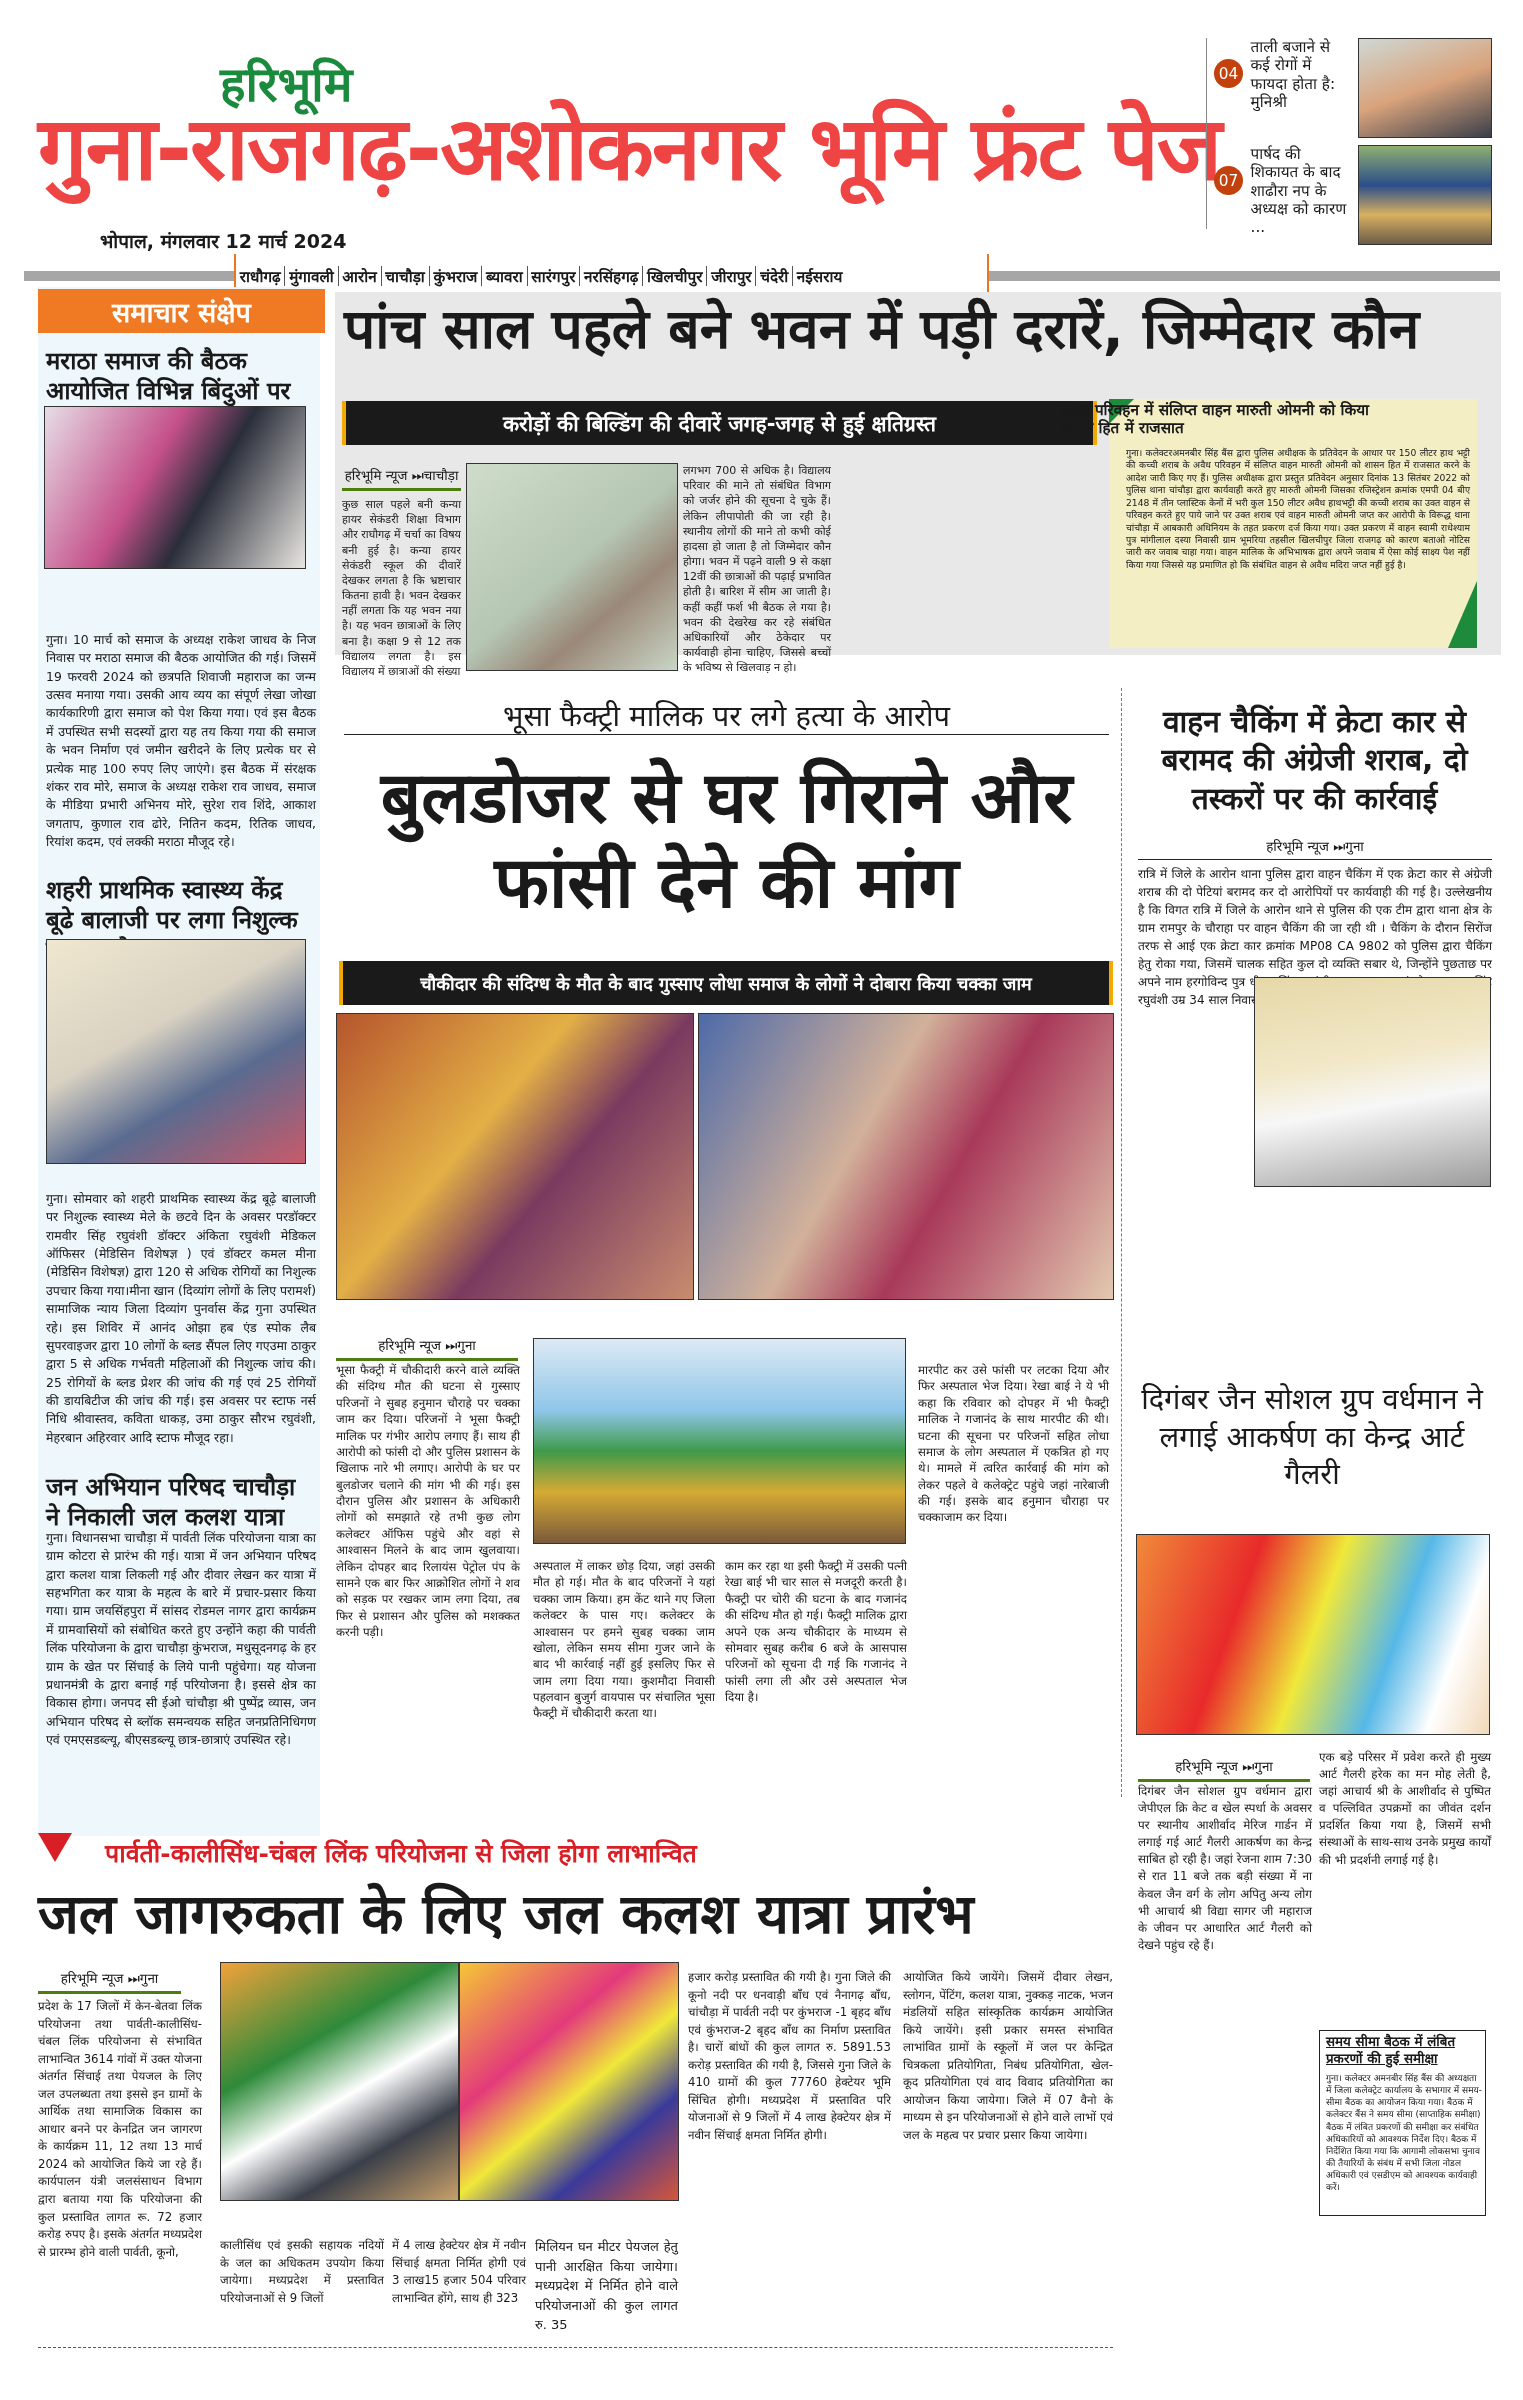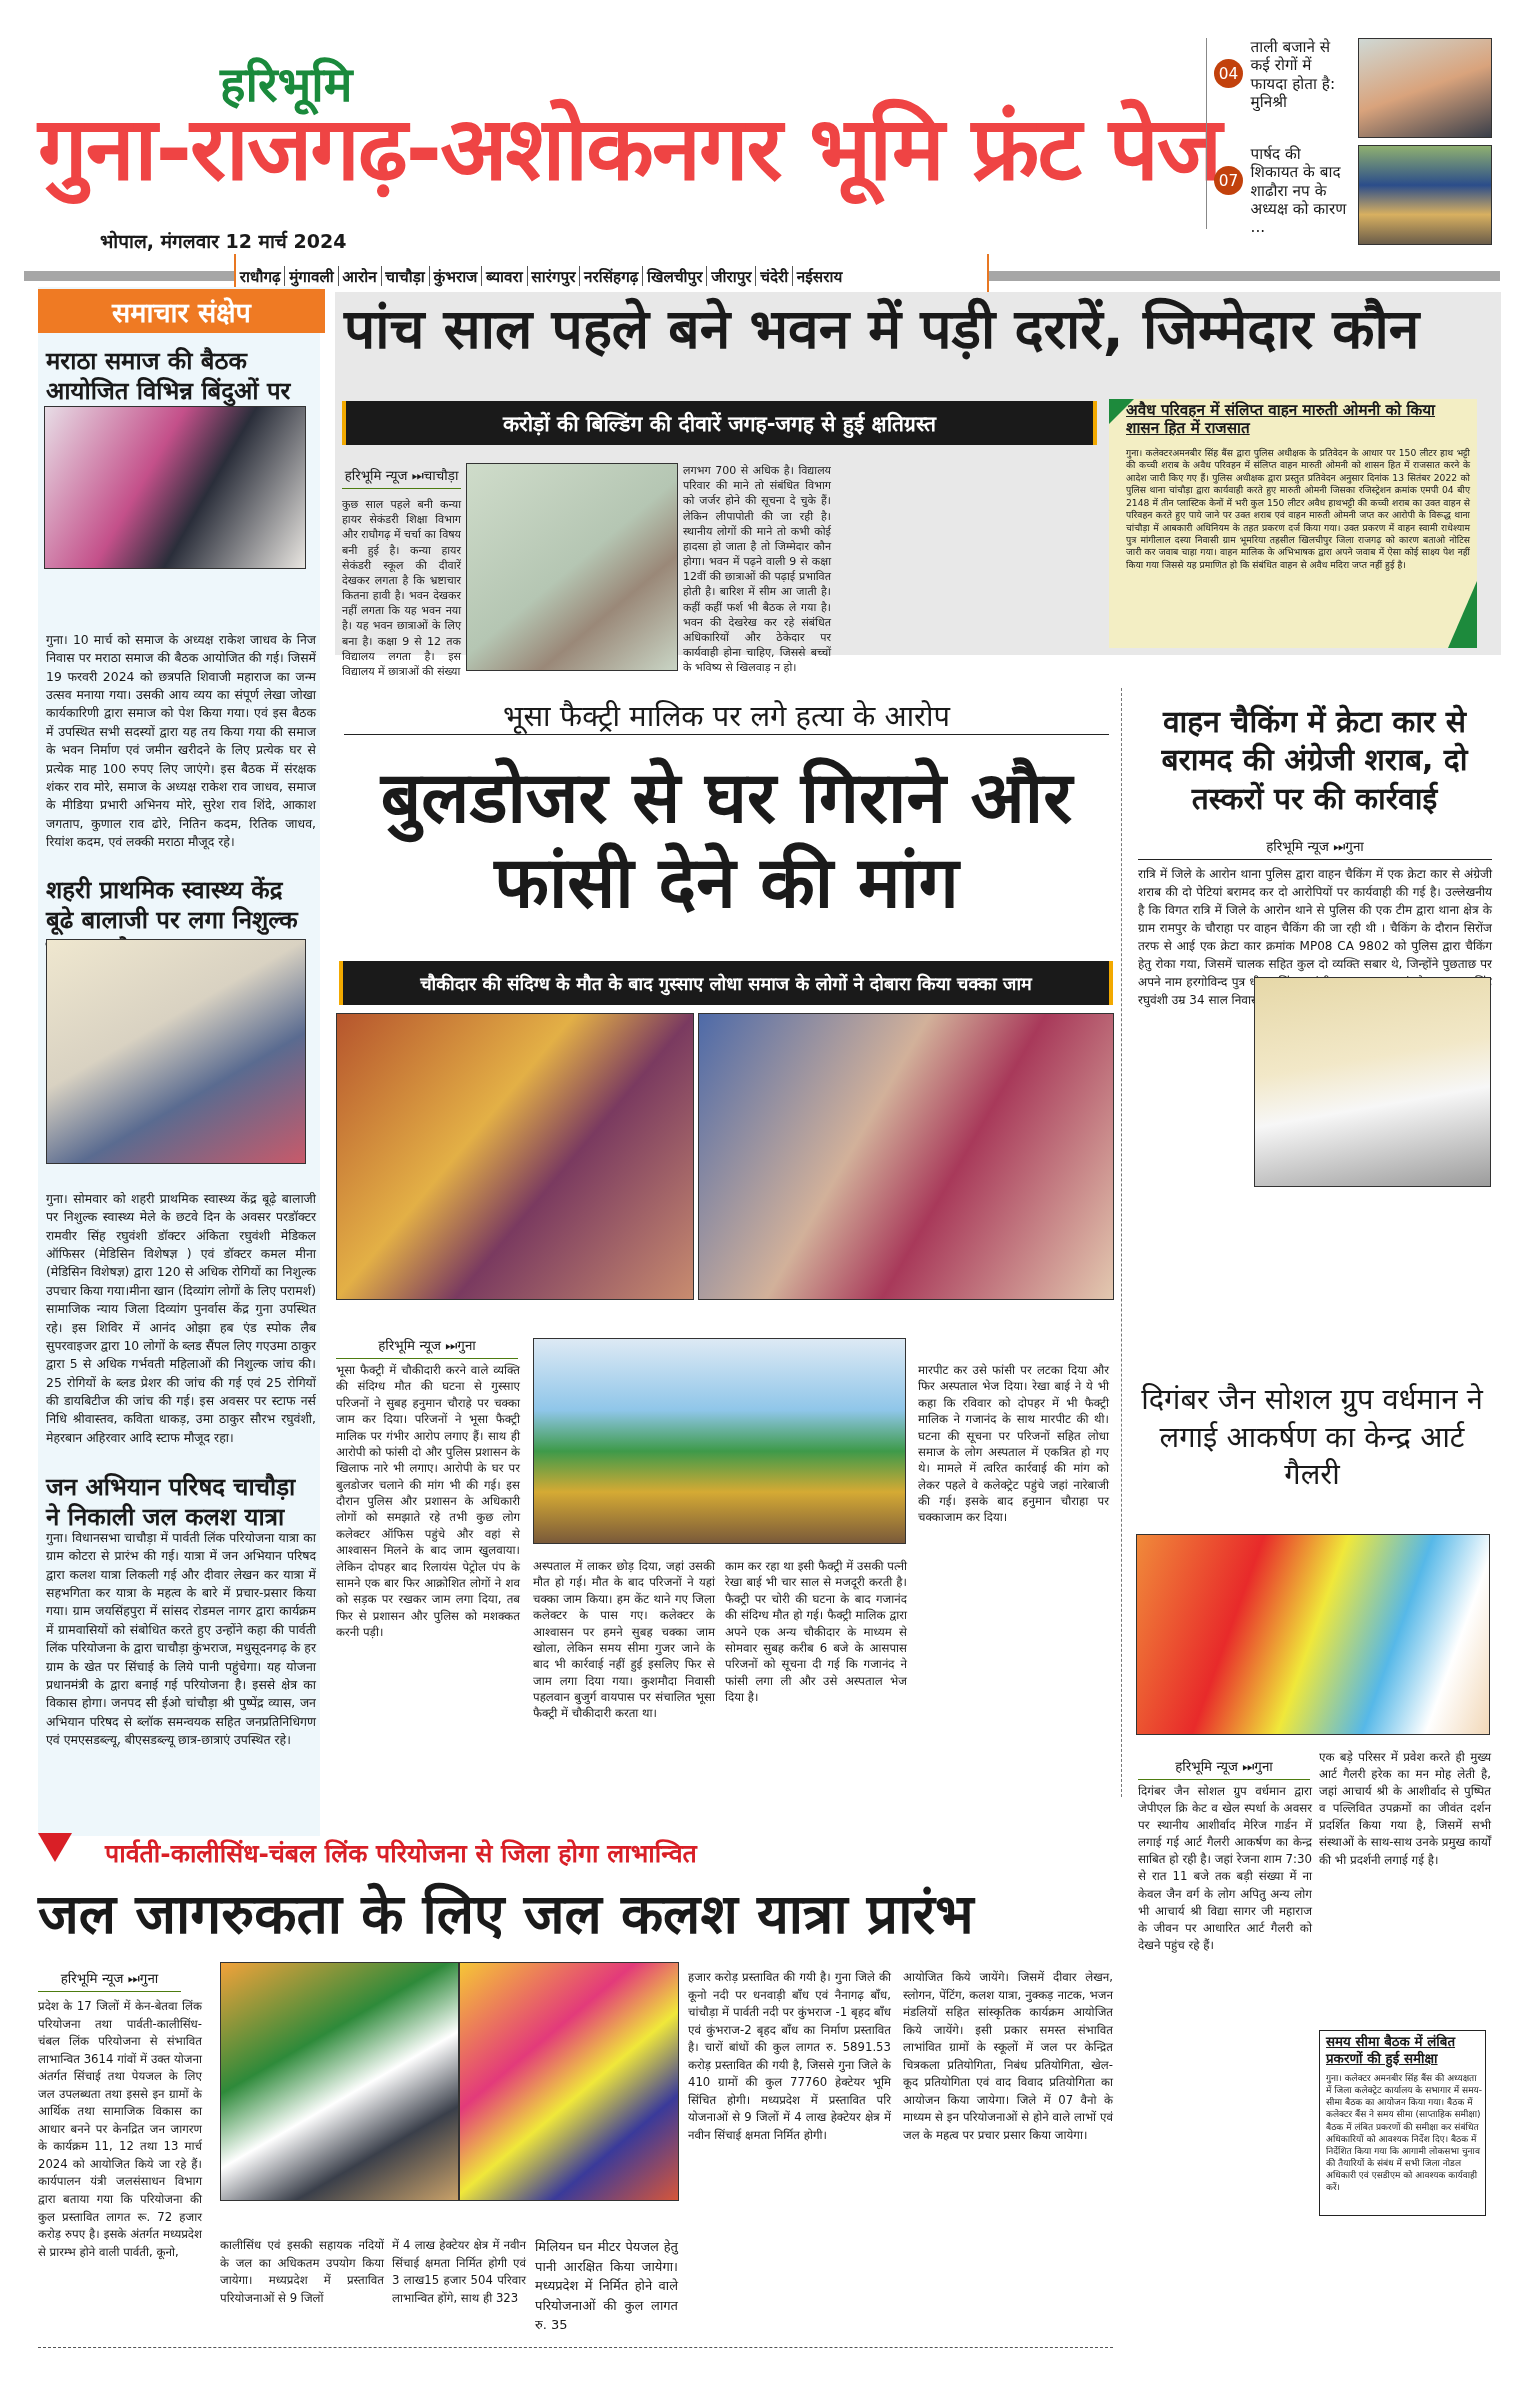--- a/index.html
+++ b/index.html
@@ -19,21 +19,21 @@
 .teaser .ph{width:134px;height:100px}
 .teaser-rule{left:1206px;top:38px;width:3.8px;height:191px;border-left:1.9px solid #888}
 .brief{left:38px;top:287px;width:282px;height:1549px;background:#eef7fb}
 .brief-hdr{left:38px;top:289px;width:287px;height:44px;background:#ef7a23;color:#fff;font-size:27px;font-weight:bold;display:flex;align-items:center;justify-content:center}
 .hd{font-weight:bold;font-size:24px;line-height:1.25}
 .body{font-size:12.4px;line-height:1.48;text-align:justify}
 .photo{background:linear-gradient(135deg,#c9b9a2,#8d7a68 60%,#d8cfc3);border:1px solid #333}
 .lead{left:335px;top:292px;width:1166px;height:363px;background:#e8e8e8}
 .lead-h{left:344px;top:296px;width:1147px;font-size:55px;font-weight:bold;white-space:nowrap;line-height:1.2}
 .blackbar{background:#1a1a1a;color:#fff;font-weight:bold;display:flex;align-items:center;justify-content:center;border-left:4.8px solid #f2a900;border-right:4.8px solid #f2a900}
-.byline{font-size:13.4px;text-align:center;border-bottom:1px solid #4d7c0f;padding-bottom:3.8px}
+.byline{font-size:13.4px;text-align:center;border-bottom:3px solid #4d7c0f;padding-bottom:3.8px}
 .sidebox{left:1109px;top:399px;width:368px;height:249px;background:#f3eec4}
 .sidebox .tri{position:absolute;left:0;top:0;width:0;height:0;border-top:25px solid #1d8a3c;border-right:25px solid transparent}
 .sidebox .tri2{position:absolute;right:0;bottom:0;width:0;height:0;border-bottom:67px solid #1d8a3c;border-left:29px solid transparent}
 .big2{left:344px;top:755px;width:765px;font-size:71px;font-weight:bold;text-align:center;line-height:1.2}
 .sub2{left:344px;top:695px;width:765px;font-size:29px;text-align:center;border-bottom:1px solid #222}
 .crop{left:1133px;top:703px;width:363px;font-size:30px;font-weight:bold;text-align:center;line-height:1.28}
 .vdot{border-left:1px dashed #777}
 .dig{left:1128px;top:1381px;width:368px;font-size:29px;font-weight:normal;text-align:center;line-height:1.3}
 .redsub{left:105px;top:1835px;width:1004px;font-size:25px;font-weight:bold;color:#d91f26}
 .jalhd{left:38px;top:1874px;width:1080px;font-size:55px;font-weight:bold;white-space:nowrap}
@@ -91,21 +91,21 @@
 <div class="abs blackbar" style="left:342px;top:401px;width:755px;height:44px;font-size:21px">करोड़ों की बिल्डिंग की दीवारें जगह-जगह से हुई क्षतिग्रस्त</div>
 <div class="abs byline" style="left:342px;top:466px;width:119px">हरिभूमि न्यूज ⏭चाचौड़ा</div>
 <div class="abs body" style="left:342px;top:497px;width:119px;font-size:11px;line-height:1.38">कुछ साल पहले बनी कन्या हायर सेकंडरी शिक्षा विभाग और राघौगढ़ में चर्चा का विषय बनी हुई है। कन्या हायर सेकंडरी स्कूल की दीवारें देखकर लगता है कि भ्रष्टाचार कितना हावी है। भवन देखकर नहीं लगता कि यह भवन नया है। यह भवन छात्राओं के लिए बना है। कक्षा 9 से 12 तक विद्यालय लगता है। इस विद्यालय में छात्राओं की संख्या</div>
 <div class="abs photo" style="left:466px;top:463px;width:212px;height:208px;background:linear-gradient(140deg,#cfdcca,#b5c6b3 50%,#9a8878 70%,#c9d5c5)"></div>
 <div class="abs body" style="left:683px;top:463px;width:148px;font-size:11px;line-height:1.38">लगभग 700 से अधिक है। विद्यालय परिवार की माने तो संबंधित विभाग को जर्जर होने की सूचना दे चुके हैं। लेकिन लीपापोती की जा रही है। स्थानीय लोगों की माने तो कभी कोई हादसा हो जाता है तो जिम्मेदार कौन होगा। भवन में पढ़ने वाली 9 से कक्षा 12वीं की छात्राओं की पढ़ाई प्रभावित होती है। बारिश में सीम आ जाती है। कहीं कहीं फर्श भी बैठक ले गया है। भवन की देखरेख कर रहे संबंधित अधिकारियों और ठेकेदार पर कार्यवाही होना चाहिए, जिससे बच्चों के भविष्य से खिलवाड़ न हो।</div>
 
 <div class="abs sidebox">
   <div class="tri"></div>
   <div class="tri2"></div>
 </div>
-<div class="abs" style="left:1126px;top:401px;width:344px;font-size:15.3px;font-weight:bold;line-height:1.2;text-decoration:underline">अवैध परिवहन में संलिप्त वाहन मारुती ओमनी को किया शासन हित में राजसात</div>
+<div class="abs" style="left:1060px;top:401px;width:344px;font-size:15.3px;font-weight:bold;line-height:1.2;">अवैध परिवहन में संलिप्त वाहन मारुती ओमनी को किया शासन हित में राजसात</div>
 <div class="abs body" style="left:1126px;top:447px;width:344px;font-size:9.2px;line-height:1.35">गुना। कलेक्टरअमनबीर सिंह बैंस द्वारा पुलिस अधीक्षक के प्रतिवेदन के आधार पर 150 लीटर हाथ भट्टी की कच्ची शराब के अवैध परिवहन में संलिप्त वाहन मारुती ओमनी को शासन हित में राजसात करने के आदेश जारी किए गए हैं। पुलिस अधीक्षक द्वारा प्रस्तुत प्रतिवेदन अनुसार दिनांक 13 सितंबर 2022 को पुलिस थाना चांचौड़ा द्वारा कार्यवाही करते हुए मारुती ओमनी जिसका रजिस्ट्रेशन क्रमांक एमपी 04 बीए 2148 में तीन प्लास्टिक केनों में भरी कुल 150 लीटर अवैध हाथभट्टी की कच्ची शराब का उक्त वाहन से परिवहन करते हुए पाये जाने पर उक्त शराब एवं वाहन मारुती ओमनी जप्त कर आरोपी के विरूद्ध थाना चांचौड़ा में आबकारी अधिनियम के तहत प्रकरण दर्ज किया गया। उक्त प्रकरण में वाहन स्वामी राधेश्याम पुत्र मांगीलाल दस्या निवासी ग्राम भूमरिया तहसील खिलचीपुर जिला राजगढ़ को कारण बताओ नोटिस जारी कर जवाब चाहा गया। वाहन मालिक के अभिभाषक द्वारा अपने जवाब में ऐसा कोई साक्ष्य पेश नहीं किया गया जिससे यह प्रमाणित हो कि संबंधित वाहन से अवैध मदिरा जप्त नहीं हुई है।</div>
 
 <div class="abs sub2">भूसा फैक्ट्री मालिक पर लगे हत्या के आरोप</div>
 <div class="abs big2">बुलडोजर से घर गिराने और फांसी देने की मांग</div>
 <div class="abs blackbar" style="left:339px;top:961px;width:774px;height:44px;font-size:18px">चौकीदार की संदिग्ध के मौत के बाद गुस्साए लोधा समाज के लोगों ने दोबारा किया चक्का जाम</div>
 <div class="abs photo" style="left:336px;top:1013px;width:358px;height:287px;background:linear-gradient(130deg,#b6552d,#e3b046 40%,#7a3a60 60%,#c88c6f)"></div>
 <div class="abs photo" style="left:698px;top:1013px;width:416px;height:287px;background:linear-gradient(120deg,#4e6aa8,#d2b19a 40%,#a8395a 60%,#e3c9b0)"></div>
 <div class="abs byline" style="left:336px;top:1336px;width:182px">हरिभूमि न्यूज ⏭गुना</div>
 <div class="abs body" style="left:336px;top:1362px;width:184px;font-size:11.7px;line-height:1.4">भूसा फैक्ट्री में चौकीदारी करने वाले व्यक्ति की संदिग्ध मौत की घटना से गुस्साए परिजनों ने सुबह हनुमान चौराहे पर चक्का जाम कर दिया। परिजनों ने भूसा फैक्ट्री मालिक पर गंभीर आरोप लगाए हैं। साथ ही आरोपी को फांसी दो और पुलिस प्रशासन के खिलाफ नारे भी लगाए। आरोपी के घर पर बुलडोजर चलाने की मांग भी की गई। इस दौरान पुलिस और प्रशासन के अधिकारी लोगों को समझाते रहे तभी कुछ लोग कलेक्टर ऑफिस पहुंचे और वहां से आश्वासन मिलने के बाद जाम खुलवाया। लेकिन दोपहर बाद रिलायंस पेट्रोल पंप के सामने एक बार फिर आक्रोशित लोगों ने शव को सड़क पर रखकर जाम लगा दिया, तब फिर से प्रशासन और पुलिस को मशक्कत करनी पड़ी।</div>
 <div class="abs photo" style="left:533px;top:1338px;width:373px;height:206px;background:linear-gradient(180deg,#dde9f4,#8fc6e9 35%,#3e9a4a 55%,#d5aa34 75%,#7a5a3a)"></div>

